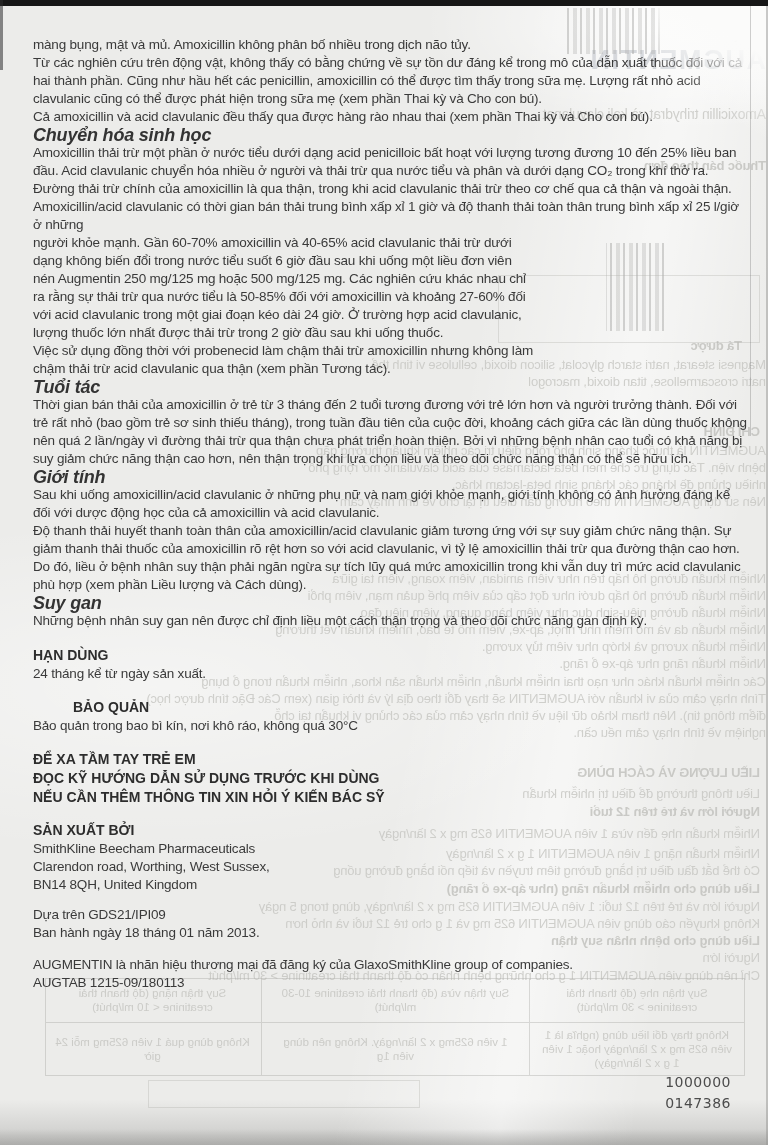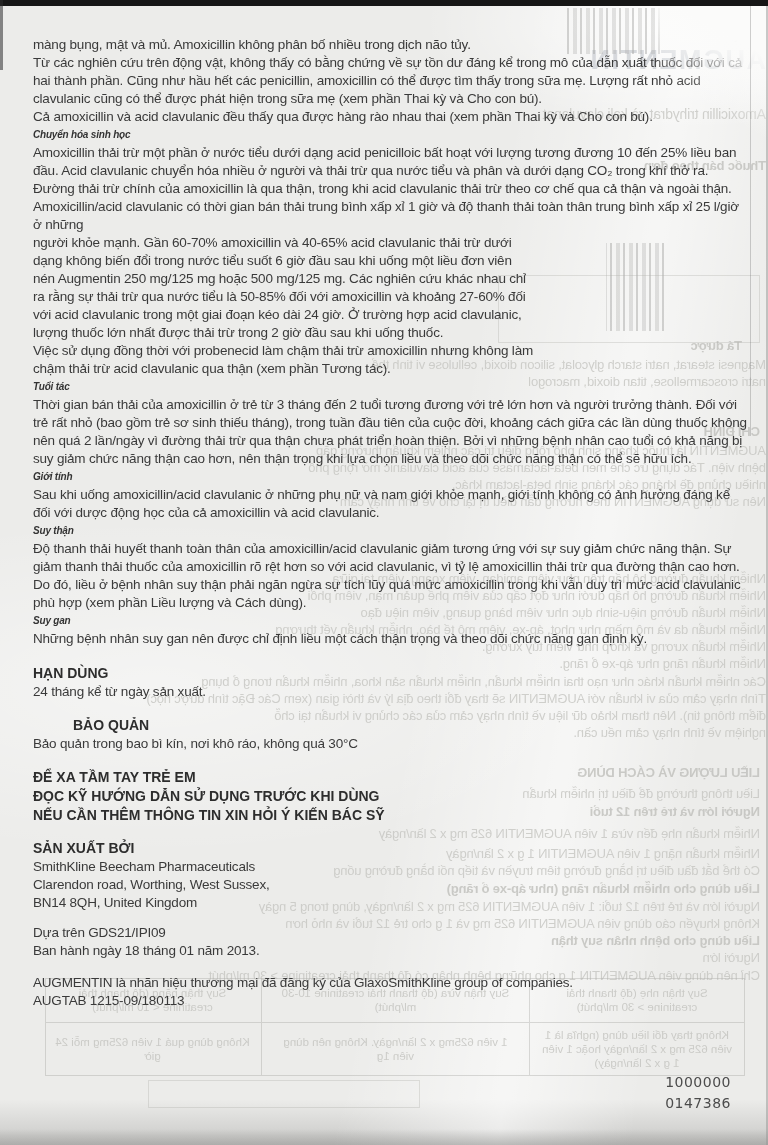--- a/index.html
+++ b/index.html
@@ -20,21 +20,21 @@
   .edge-right { position:absolute; right:0; top:6px; width:2px; height:1139px; background:rgba(150,150,148,.5); z-index:5; }
   .fold-tr { position:absolute; right:0; top:6px; width:110px; height:170px;
     background:linear-gradient(210deg, #fbfbfa 22%, rgba(251,251,250,0) 58%); z-index:3; }
   .edge-bottom { position:absolute; left:0; bottom:0; width:768px; height:16px;
     background:linear-gradient(0deg, rgba(150,150,148,.55), rgba(150,150,148,0)); z-index:4; }
 
   
   .content { position:absolute; left:33px; top:36px; width:715px; z-index:2;
     color:#3a3a3a; font-size:13.5px; line-height:18px; letter-spacing:-0.2px; }
   .content .p { }
-  .content .h { font-weight:bold; font-style:italic; font-size:10px; color:#333; }
+  .content .h { font-weight:bold; font-style:italic; font-size:18px; color:#333; }
   .content .H { font-weight:bold; font-size:14px; letter-spacing:0; line-height:19px; color:#2d2d2d; }
 
   
   .bleed { position:absolute; inset:0; transform:scaleX(-1); z-index:1; opacity:.8; color:#c6c6c2; }
   .bleed .bl { position:absolute; white-space:nowrap; font-size:13px; line-height:16px; letter-spacing:-0.2px; }
   .bleed .b { font-weight:bold; color:#c0c0bc; }
   .bleed .brx { font-size:19px; font-weight:bold; color:#bfbfbc; }
   .bleed .brand { font-size:27px; font-weight:bold; color:#ced1d6; letter-spacing:1.5px; }
   .barcode { position:absolute;
     background:repeating-linear-gradient(90deg, rgba(150,150,148,.5) 0 2px, rgba(0,0,0,0) 2px 5px,
@@ -114,21 +114,20 @@
       <div class="h">Chuyển hóa sinh học</div>
       <div class="p">Amoxicillin thải trừ một phần ở nước tiểu dưới dạng acid penicilloic bất hoạt với lượng tương đương 10 đến 25% liều ban đầu. Acid clavulanic chuyển hóa nhiều ở người và thải trừ qua nước tiểu và phân và dưới dạng CO₂ trong khí thở ra.</div>
       <div class="p">Đường thải trừ chính của amoxicillin là qua thận, trong khi acid clavulanic thải trừ theo cơ chế qua cả thận và ngoài thận.</div>
       <div class="p">Amoxicillin/acid clavulanic có thời gian bán thải trung bình xấp xỉ 1 giờ và độ thanh thải toàn thân trung bình xấp xỉ 25 l/giờ ở những</div>
       <div class="p" style="max-width: 500px;">người khỏe mạnh. Gần 60-70% amoxicillin và 40-65% acid clavulanic thải trừ dưới dạng không biến đổi trong nước tiểu suốt 6 giờ đầu sau khi uống một liều đơn viên nén Augmentin 250 mg/125 mg hoặc 500 mg/125 mg. Các nghiên cứu khác nhau chỉ ra rằng sự thải trừ qua nước tiểu là 50-85% đối với amoxicillin và khoảng 27-60% đối với acid clavulanic trong một giai đoạn kéo dài 24 giờ. Ở trường hợp acid clavulanic, lượng thuốc lớn nhất được thải trừ trong 2 giờ đầu sau khi uống thuốc.</div>
       <div class="p" style="max-width: 505px;">Việc sử dụng đồng thời với probenecid làm chậm thải trừ amoxicillin nhưng không làm chậm thải trừ acid clavulanic qua thận (xem phần Tương tác).</div>
       <div class="h">Tuổi tác</div>
       <div class="p">Thời gian bán thải của amoxicillin ở trẻ từ 3 tháng đến 2 tuổi tương đương với trẻ lớn hơn và người trưởng thành. Đối với trẻ rất nhỏ (bao gồm trẻ sơ sinh thiếu tháng), trong tuần đầu tiên của cuộc đời, khoảng cách giữa các lần dùng thuốc không nên quá 2 lần/ngày vì đường thải trừ qua thận chưa phát triển hoàn thiện. Bởi vì những bệnh nhân cao tuổi có khả năng bị suy giảm chức năng thận cao hơn, nên thận trọng khi lựa chọn liều và theo dõi chức năng thận có thể sẽ hữu ích.</div>
       <div class="h">Giới tính</div>
       <div class="p">Sau khi uống amoxicillin/acid clavulanic ở những phụ nữ và nam giới khỏe mạnh, giới tính không có ảnh hưởng đáng kể đối với dược động học của cả amoxicillin và acid clavulanic.</div>
-      <div class="h">Suy thận</div>
       <div class="p">Độ thanh thải huyết thanh toàn thân của amoxicillin/acid clavulanic giảm tương ứng với sự suy giảm chức năng thận. Sự giảm thanh thải thuốc của amoxicillin rõ rệt hơn so với acid clavulanic, vì tỷ lệ amoxicillin thải trừ qua đường thận cao hơn. Do đó, liều ở bệnh nhân suy thận phải ngăn ngừa sự tích lũy quá mức amoxicillin trong khi vẫn duy trì mức acid clavulanic phù hợp (xem phần Liều lượng và Cách dùng).</div>
       <div class="h">Suy gan</div>
       <div class="p">Những bệnh nhân suy gan nên được chỉ định liều một cách thận trọng và theo dõi chức năng gan định kỳ.</div>
       <div class="H" style="margin-top: 16px;">HẠN DÙNG</div>
       <div class="p">24 tháng kể từ ngày sản xuất.</div>
       <div class="H" style="margin-top: 15px; padding-left: 40px;">BẢO QUẢN</div>
       <div class="p">Bảo quản trong bao bì kín, nơi khô ráo, không quá 30°C</div>
       <div class="H" style="margin-top: 15px;">ĐỂ XA TẦM TAY TRẺ EM</div>
       <div class="H">ĐỌC KỸ HƯỚNG DẪN SỬ DỤNG TRƯỚC KHI DÙNG</div>
       <div class="H">NẾU CẦN THÊM THÔNG TIN XIN HỎI Ý KIẾN BÁC SỸ</div>

